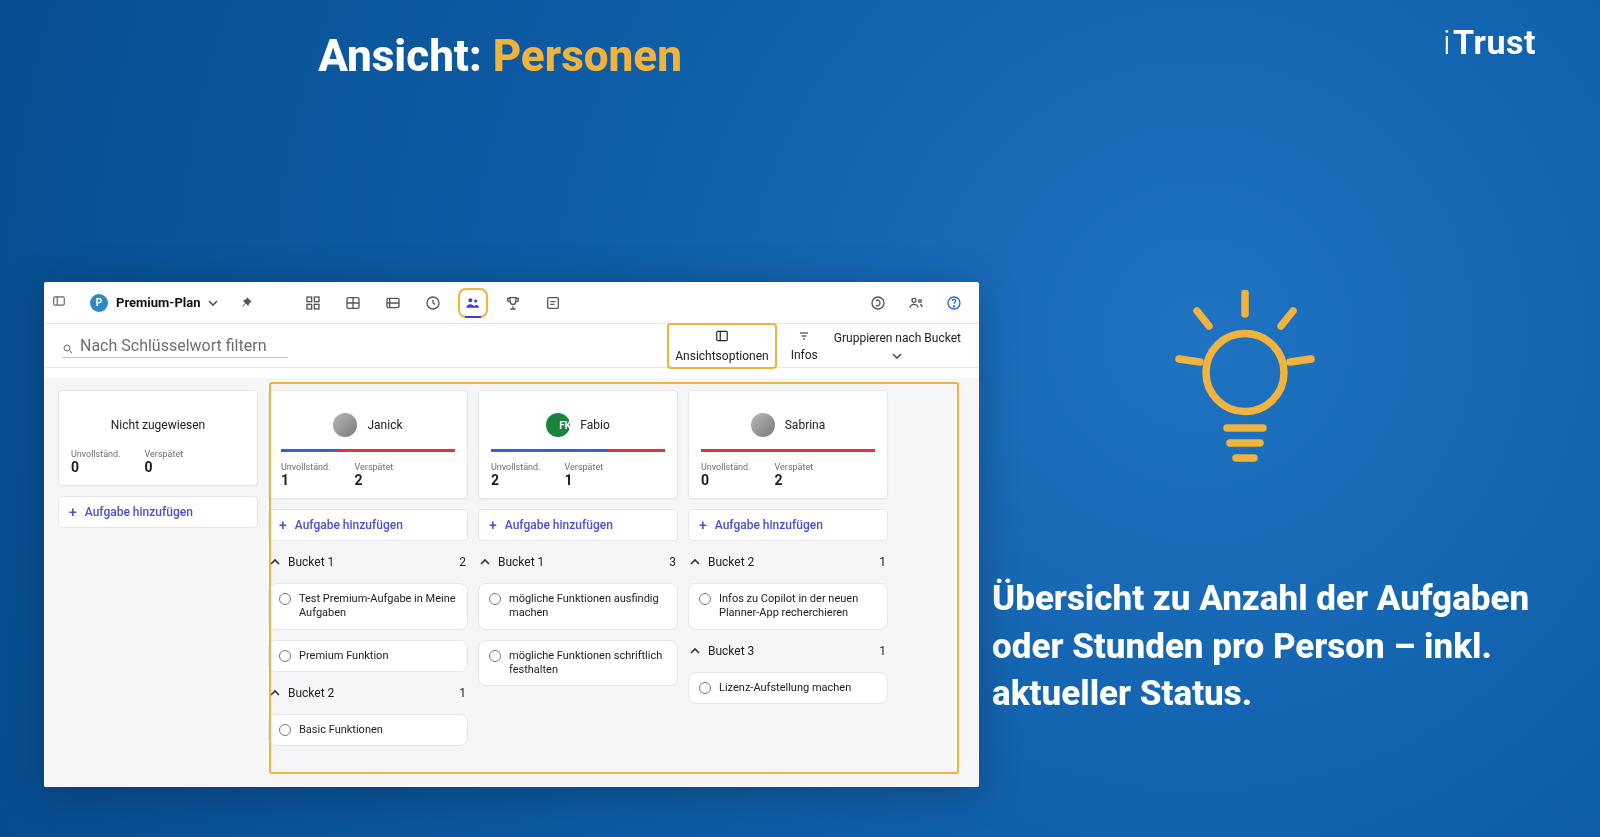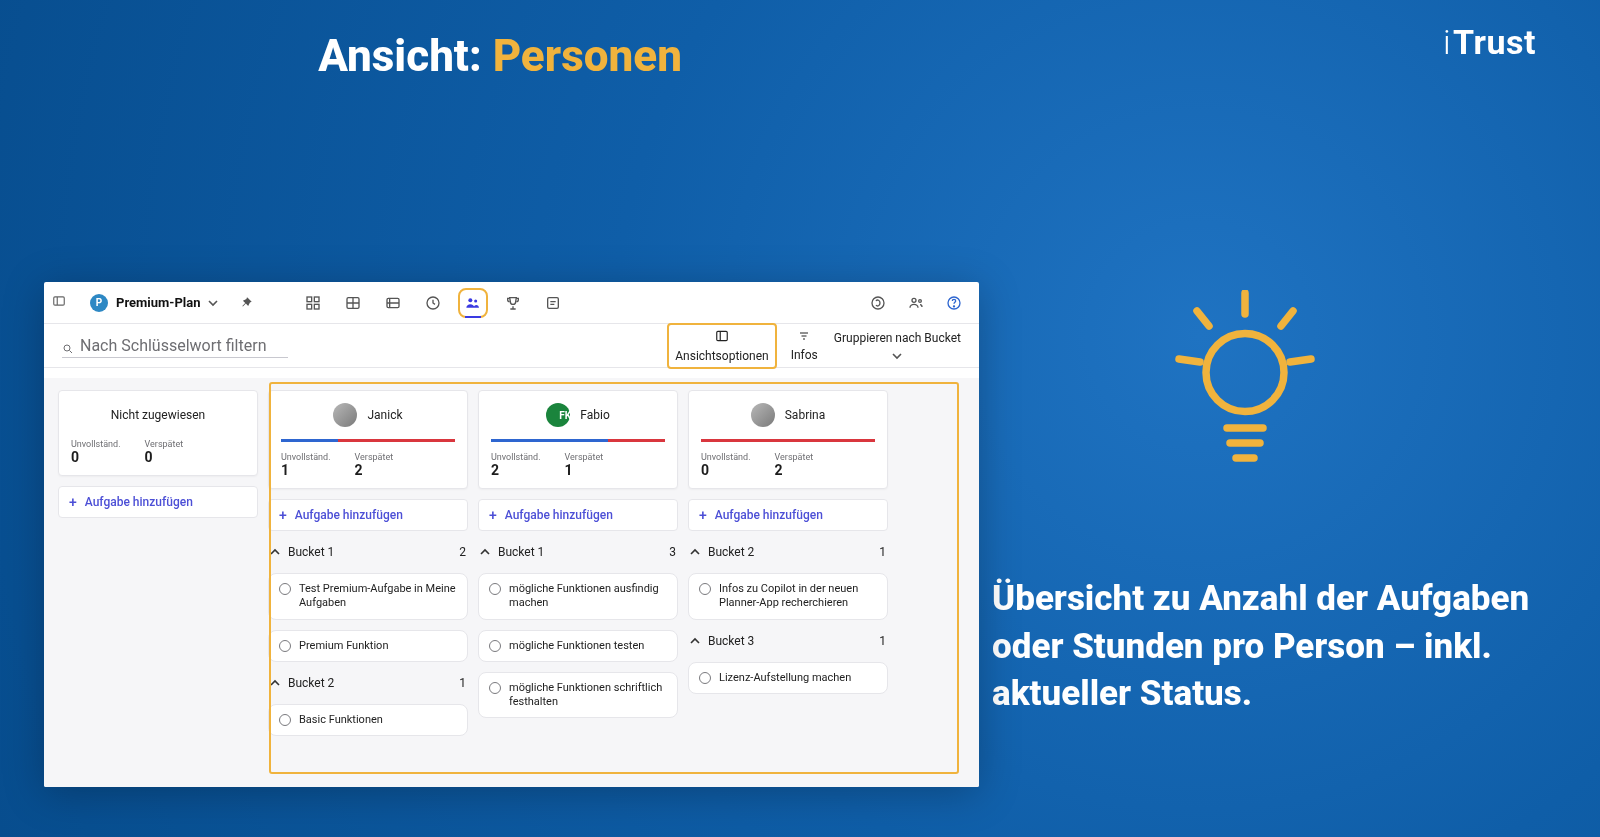--- a/index.html
+++ b/index.html
@@ -115,21 +115,21 @@
   }
   .col{
     flex:0 0 200px;
     display:flex;flex-direction:column;gap:10px;
   }
   .person-card{
     background:#fff;border:1px solid var(--border);border-radius:4px;
     padding:10px 12px;
     box-shadow:0 1px 2px rgba(0,0,0,.04);
   }
-  .person-head{display:flex;align-items:center;justify-content:center;gap:10px;height:28px;margin-bottom:10px;}
+  .person-head{display:flex;align-items:center;justify-content:center;gap:10px;height:28px;margin-bottom:10px;margin-top:10px;}
   .avatar{width:24px;height:24px;border-radius:50%;background:#bbb;display:flex;align-items:center;justify-content:center;color:#fff;font-size:10px;font-weight:700;}
   .avatar.img{background:linear-gradient(135deg,#b8b8b8,#7a7a7a);}
   .avatar.green{background:var(--green);padding-left:14px;}
   .person-name{font-size:12px;color:#222;}
   .progress{height:3px;display:flex;margin:4px 0 10px;}
   .progress .blue{background:var(--bluebar);}
   .progress .red{background:var(--redbar);}
   .stats{display:flex;gap:24px;}
   .stat .lbl{font-size:9px;color:var(--muted);}
   .stat .val{font-size:14px;font-weight:700;}
@@ -432,24 +432,20 @@
           </svg>
           <span>Bucket 1</span>
           <span class="count">3</span>
         </div>
         <div class="task">
           <span class="circle"></span>
           <span>mögliche Funktionen ausfindig machen</span>
         </div>
         <div class="task">
           <span class="circle"></span>
-          <span>mögliche Funktionen testen</span>
-        </div>
-        <div class="task">
-          <span class="circle"></span>
           <span>mögliche Funktionen schriftlich festhalten</span>
         </div>
       </div>
       <div class="col">
         <div class="person-card">
     <div class="person-head">
       <span class="avatar img"></span>
       <span class="person-name">Sabrina</span>
     </div>
 

